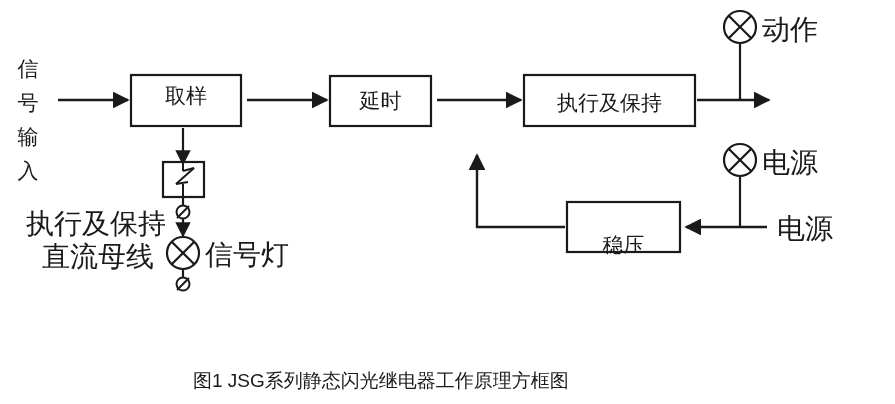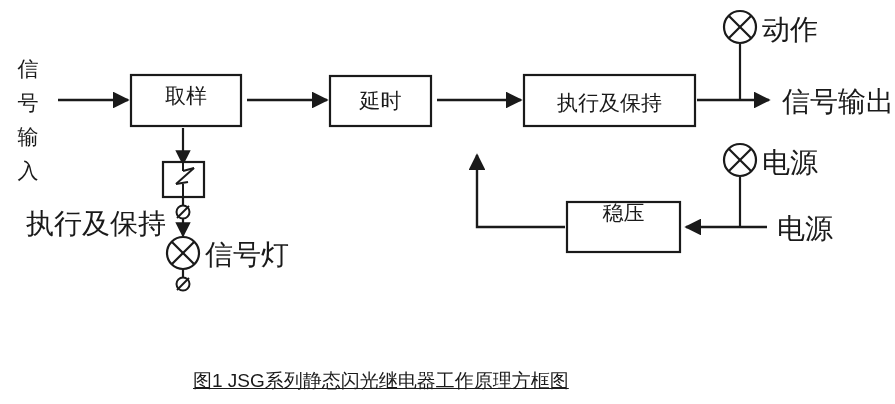--- a/index.html
+++ b/index.html
@@ -124,32 +124,32 @@
     <line x1="183" y1="269" x2="183" y2="277" stroke="#1a1a1a" stroke-width="2.2"></line>
     <g>
       <circle cx="183" cy="284" r="6.5" fill="#ffffff" stroke="#1a1a1a" stroke-width="2"></circle>
       <line x1="177" y1="290" x2="189" y2="278" stroke="#1a1a1a" stroke-width="2"></line>
     </g>
   </svg>
 
   <div class="block-label" style="left:131px; top:75px; width:110px; height:41px;">取样</div>
   <div class="block-label" style="left:330px; top:76px; width:101px; height:50px;">延时</div>
   <div class="block-label" style="left:524px; top:75px; width:171px; height:55px;">执行及保持</div>
-  <div class="block-label" style="left:567px; top:188px; width:113px; height:50px;">稳压</div>
+  <div class="block-label" style="left:567px; top:220px; width:113px; height:50px;">稳压</div>
 
   <div class="vtext" style="left:14px; top:52px; width:28px;">
     <div>信</div>
     <div>号</div>
     <div>输</div>
     <div>入</div>
   </div>
 
   <div class="lbl" style="left:26px; top:210px;">执行及保持</div>
+  <div class="lbl" style="left:42px; top:243px;">直流母线</div>
 
   <div class="lbl" style="left:205px; top:241px;">信号灯</div>
   <div class="lbl" style="left:762px; top:16px;">动作</div>
-  <div class="lbl" style="left:782px; top:88px;">信号输出</div>
   <div class="lbl" style="left:762px; top:149px;">电源</div>
   <div class="lbl" style="left:777px; top:215px;">电源</div>
 
-  <div class="caption" style="left:193px; top:368px;text-decoration:underline;">图1  JSG系列静态闪光继电器工作原理方框图</div>
+  <div class="caption" style="left:193px; top:368px;">图1  JSG系列静态闪光继电器工作原理方框图</div>
 
 </div>
 
 </body></html>

